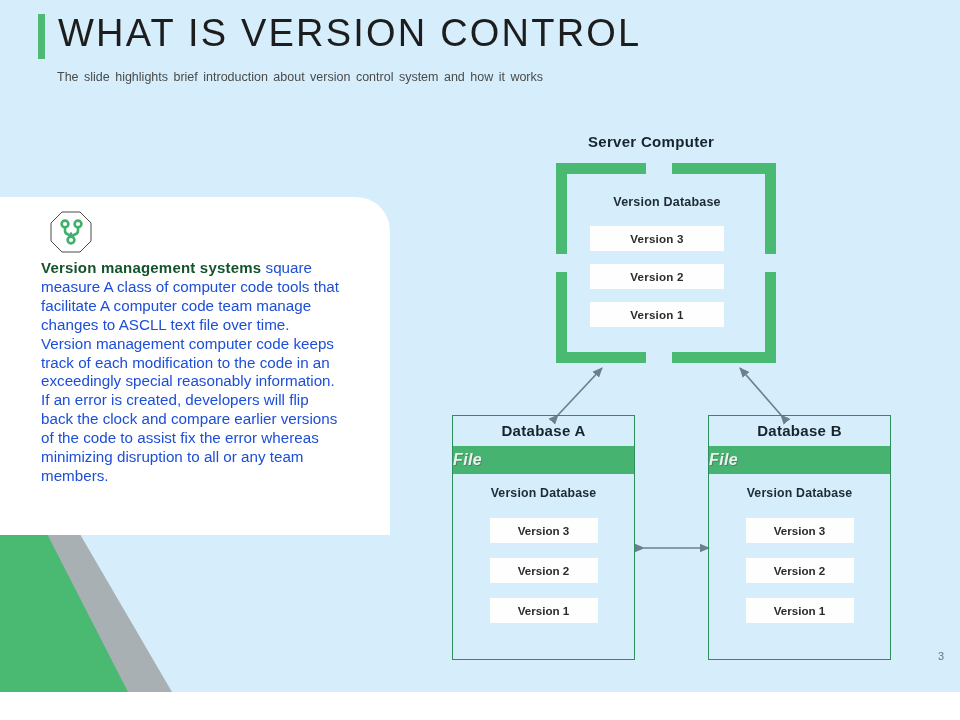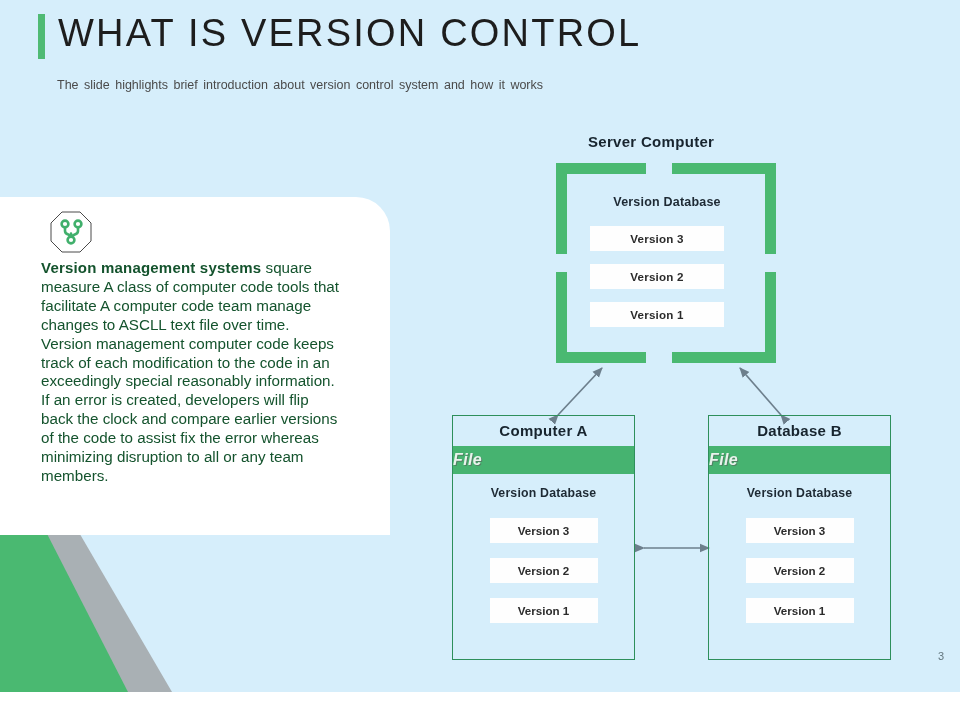--- a/index.html
+++ b/index.html
@@ -32,21 +32,21 @@
     font-size: 38px;
     letter-spacing: 2.2px;
     color: #1d1d1d;
     font-weight: 400;
     white-space: nowrap;
     font-family: "Liberation Sans", sans-serif;
   }
   #page-subtitle {
     position: absolute;
     left: 57px;
-    top: 78px;
+    top: 70px;
     font-size: 12.5px;
     color: #4a4a4a;
     word-spacing: 2px;
     white-space: nowrap;
   }
 
   
   .corner-tri {
     position: absolute;
     left: 0;
@@ -89,21 +89,21 @@
     font-size: 15.2px;
     line-height: 18.9px;
     color: #333333;
   }
   #panel-heading {
     font-weight: bold;
     font-size: 15px;
     color: #14532d;
     letter-spacing: 0.2px;
   }
-  #panel-body { color: #14532d; text-align: right; }
+  #panel-body { color: #1d4ed8; text-align: right; }
 
   
   #server-label {
     position: absolute;
     left: 588px;
     top: 133px;
     font-size: 15px;
     font-weight: bold;
     color: #17242e;
     letter-spacing: 0.3px;
@@ -273,21 +273,21 @@
       <marker id="ah" markerWidth="7" markerHeight="7" refX="5.4" refY="3" orient="auto">
         <path d="M0,0.4 L6,3 L0,5.6 z" fill="#6d7f8c"></path>
       </marker>
     </defs>
     <line x1="558" y1="415" x2="602" y2="368" stroke="#6d7f8c" stroke-width="1.7" marker-start="url(#ah)" marker-end="url(#ah)"></line>
     <line x1="781" y1="415" x2="740" y2="368" stroke="#6d7f8c" stroke-width="1.7" marker-start="url(#ah)" marker-end="url(#ah)"></line>
     <line x1="644" y1="548" x2="709" y2="548" stroke="#6d7f8c" stroke-width="1.7" marker-start="url(#ah)" marker-end="url(#ah)"></line>
   </svg>
 
   <div class="computer-box" id="computer-a">
-    <div class="computer-title">Computer A</div>
+    <div class="computer-title">Database A</div>
     <div class="file-band">File</div>
     <div class="computer-db-label">Version Database</div>
     <div class="computer-ver cv-gap">Version 3</div>
     <div class="computer-ver cv-gap2">Version 2</div>
     <div class="computer-ver cv-gap2">Version 1</div>
   </div>
 
   <div class="computer-box" id="computer-b">
     <div class="computer-title">Database B</div>
     <div class="file-band">File</div>

